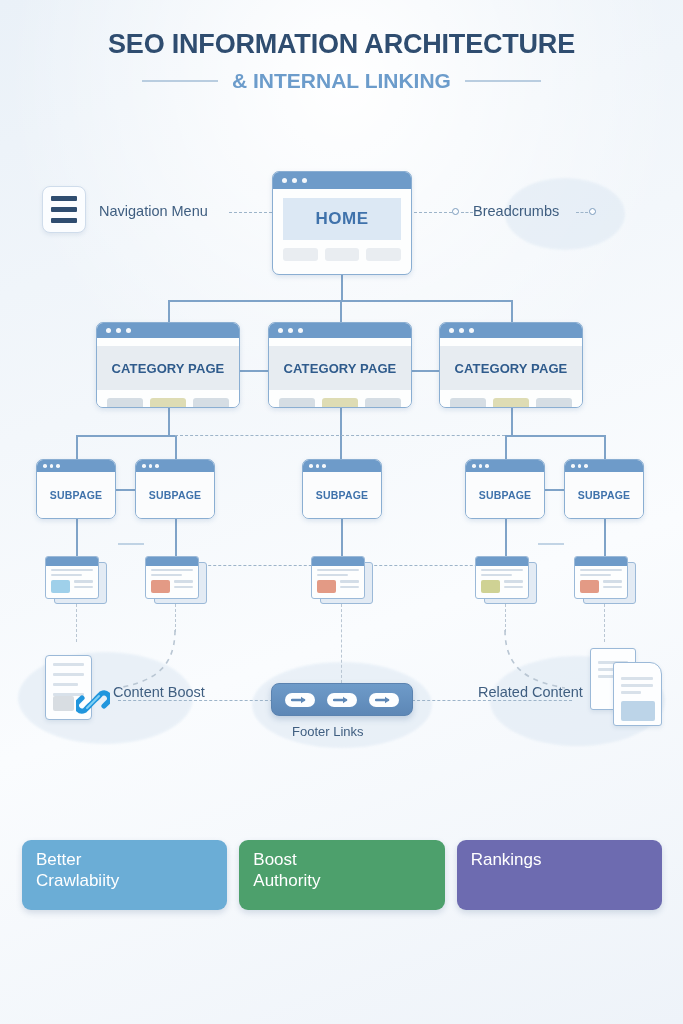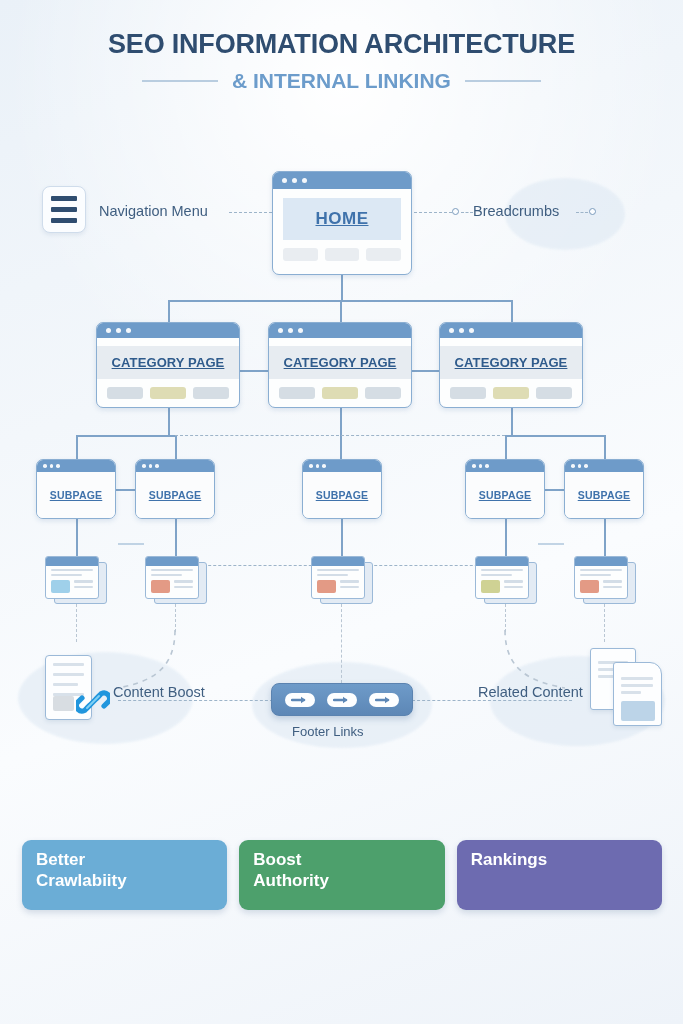--- a/index.html
+++ b/index.html
@@ -38,41 +38,41 @@
     border:1.6px solid #8aaed2; border-radius:7px;
     box-shadow:0 2px 5px rgba(80,120,165,.17);
     overflow:hidden;
   }
   .win-bar { background:#6e9bc9; display:flex; align-items:center; gap:5px; padding-left:9px; }
   .win-bar i { display:block; border-radius:50%; background:#ffffff; opacity:.92; }
   .win-body { background:#fdfefe; }
 
   .hero-band {
     background:#dce8f4; display:flex; align-items:center; justify-content:center;
-    color:#3f72ab; font-weight:bold;text-decoration:underline;
+    color:#3f72ab; font-weight:bold;
   }
   .chip-row { display:flex; gap:7px; padding:0 10px; }
   .chip { flex:1; border-radius:3px; background:#e4e8ec; }
   .chip.khaki { background:#dedcb4; }
   .chip.gray2 { background:#d5dde4; }
 
   
   #home { left:272px; top:171px; width:140px; height:104px; }
   #home .win-bar { height:17px; }
   #home .win-bar i { width:5px; height:5px; }
   #home .hero-band { margin:9px 10px 0; height:42px; font-size:17px; letter-spacing:.5px; }
   #home .chip-row { margin-top:8px; }
   #home .chip { height:13px; background:#e9edf1; }
 
   
   .cat { width:144px; height:86px; top:322px; }
   .cat .win-bar { height:15px; }
   .cat .win-bar i { width:5px; height:5px; }
   .cat .hero-band {
-    margin:8px 0 0; height:33px; font-size:13px; letter-spacing:.1px;
+    margin:8px 0 0; height:44px; font-size:13px; letter-spacing:.1px;
     background:#e7ecf1; color:#2f5b8c;
   }
   .cat .chip-row { margin-top:8px; }
   .cat .chip { height:12px; }
   #cat1 { left:96px; } #cat2 { left:268px; } #cat3 { left:439px; }
 
   
   .sub { width:80px; height:60px; top:459px; }
   .sub .win-bar { height:12px; padding-left:6px; gap:3px; }
   .sub .win-bar i { width:3.6px; height:3.6px; }
@@ -162,21 +162,21 @@
   }
   #rel-docs .p-back { left:0; top:0; width:46px; height:62px; border-radius:3px; }
   #rel-docs .p-front { left:23px; top:14px; width:49px; height:64px; border-radius:3px 12px 3px 3px; }
   #rel-docs .ln { position:absolute; height:3px; background:#d8e1ea; border-radius:1px; }
   #rel-docs .blk { position:absolute; background:#bcd4e8; border-radius:2px; }
 
   
   #benefits { position:absolute; left:22px; top:840px; width:640px; display:flex; gap:12px; }
   .benefit {
     flex:1; height:70px; border-radius:9px; padding:10px 0 0 14px;
-    color:#ffffff; font-size:17px; font-weight:bold; line-height:1.22;
+    color:#ffffff; font-size:17px; font-weight:normal; line-height:1.22;
     box-shadow:0 3px 6px rgba(70,100,140,.2);
   }
 </style>
 </head>
 <body>
 
 <div id="canvas">
 
   <div class="blob" style="left:505px;top:178px;width:120px;height:72px;"></div>
   <div class="blob" style="left:18px;top:652px;width:175px;height:92px;"></div>

